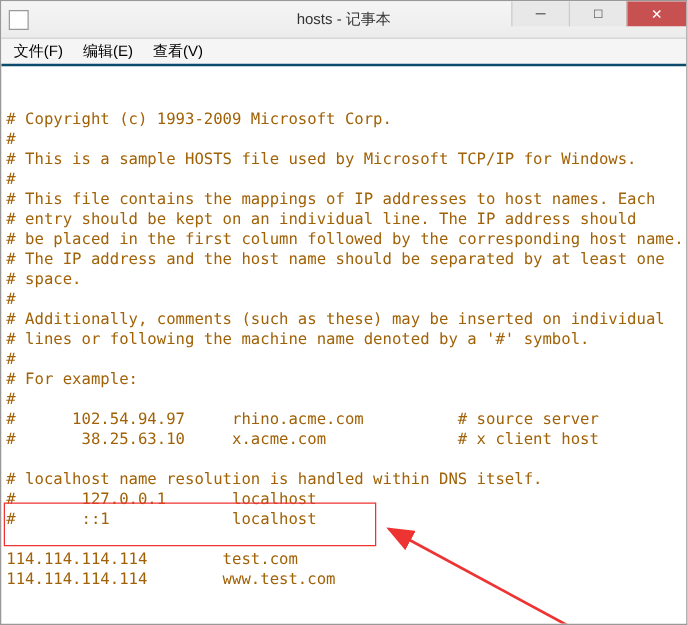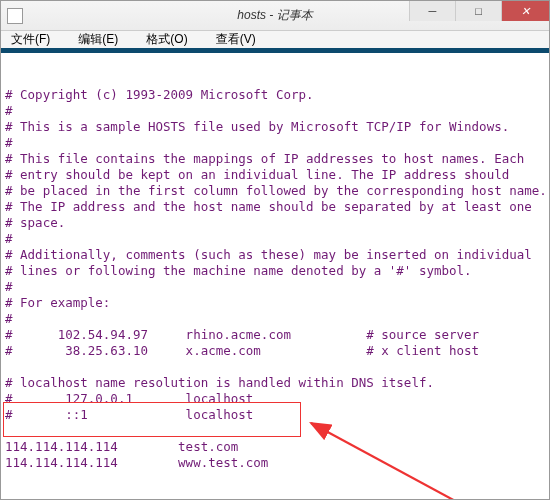--- a/index.html
+++ b/index.html
@@ -12,21 +12,20 @@
     position: relative;
     border: 1px solid #999;
   }
   .titlebar {
     height: 30px;
     background: linear-gradient(#f5f5f5, #ececec);
     border-bottom: 1px solid #ccc;
     display: flex;
     align-items: center;
     position: relative;
-    font-style: italic;
   }
   .title-icon {
     width: 16px; height: 16px; margin-left: 6px;
     background: #fff; border: 1px solid #999;
   }
   .title-text {
     position: absolute; left: 0; right: 0;
     text-align: center; font-size: 12px; color: #333;
     pointer-events: none;
   }
@@ -34,31 +33,31 @@
   .win-btn {
     width: 46px; height: 20px; font-size: 11px;
     display: flex; align-items: center; justify-content: center;
     background: #e8e8e8; border-left: 1px solid #ccc; cursor: pointer;
     color: #333;
   }
   .win-btn.close { background: #c75050; color: #fff; width: 48px; }
   .menubar {
     height: 22px; background: #f5f5f5;
     display: flex; align-items: center; font-size: 12px;
-    padding-left: 4px; gap: 16px;
-    border-bottom: 5px solid #0c4a6e;
+    padding-left: 4px; gap: 4px;
+    border-bottom: 2px solid #0c4a6e;
   }
   .menu-item { padding: 2px 6px; cursor: pointer; }
   .content {
     position: relative;
     font-family: "SimSun", "MS Gothic", monospace;
     font-size: 12.5px;
     line-height: 16px;
     white-space: pre;
-    color: #701a75;
+    color: #a16207;
     padding: 2px 4px;
     height: calc(100% - 52px);
     overflow: hidden;
   }
   .highlight-box {
     position: absolute;
     border: 1.5px solid #e33;
     pointer-events: none;
   }
   .arrow-svg {
@@ -75,21 +74,20 @@
   <div class="win-controls">
     <div class="win-btn">─</div>
     <div class="win-btn">□</div>
     <div class="win-btn close">✕</div>
   </div>
 </div>
 
 <div class="menubar">
   <span class="menu-item">文件(F)</span>
   <span class="menu-item">编辑(E)</span>
-  <span class="menu-item">格式(O)</span>
   <span class="menu-item">查看(V)</span>
 </div>
 
 <div class="content">
   <div id="text-lines"># Copyright (c) 1993-2009 Microsoft Corp.
 #
 # This is a sample HOSTS file used by Microsoft TCP/IP for Windows.
 #
 # This file contains the mappings of IP addresses to host names. Each
 # entry should be kept on an individual line. The IP address should

